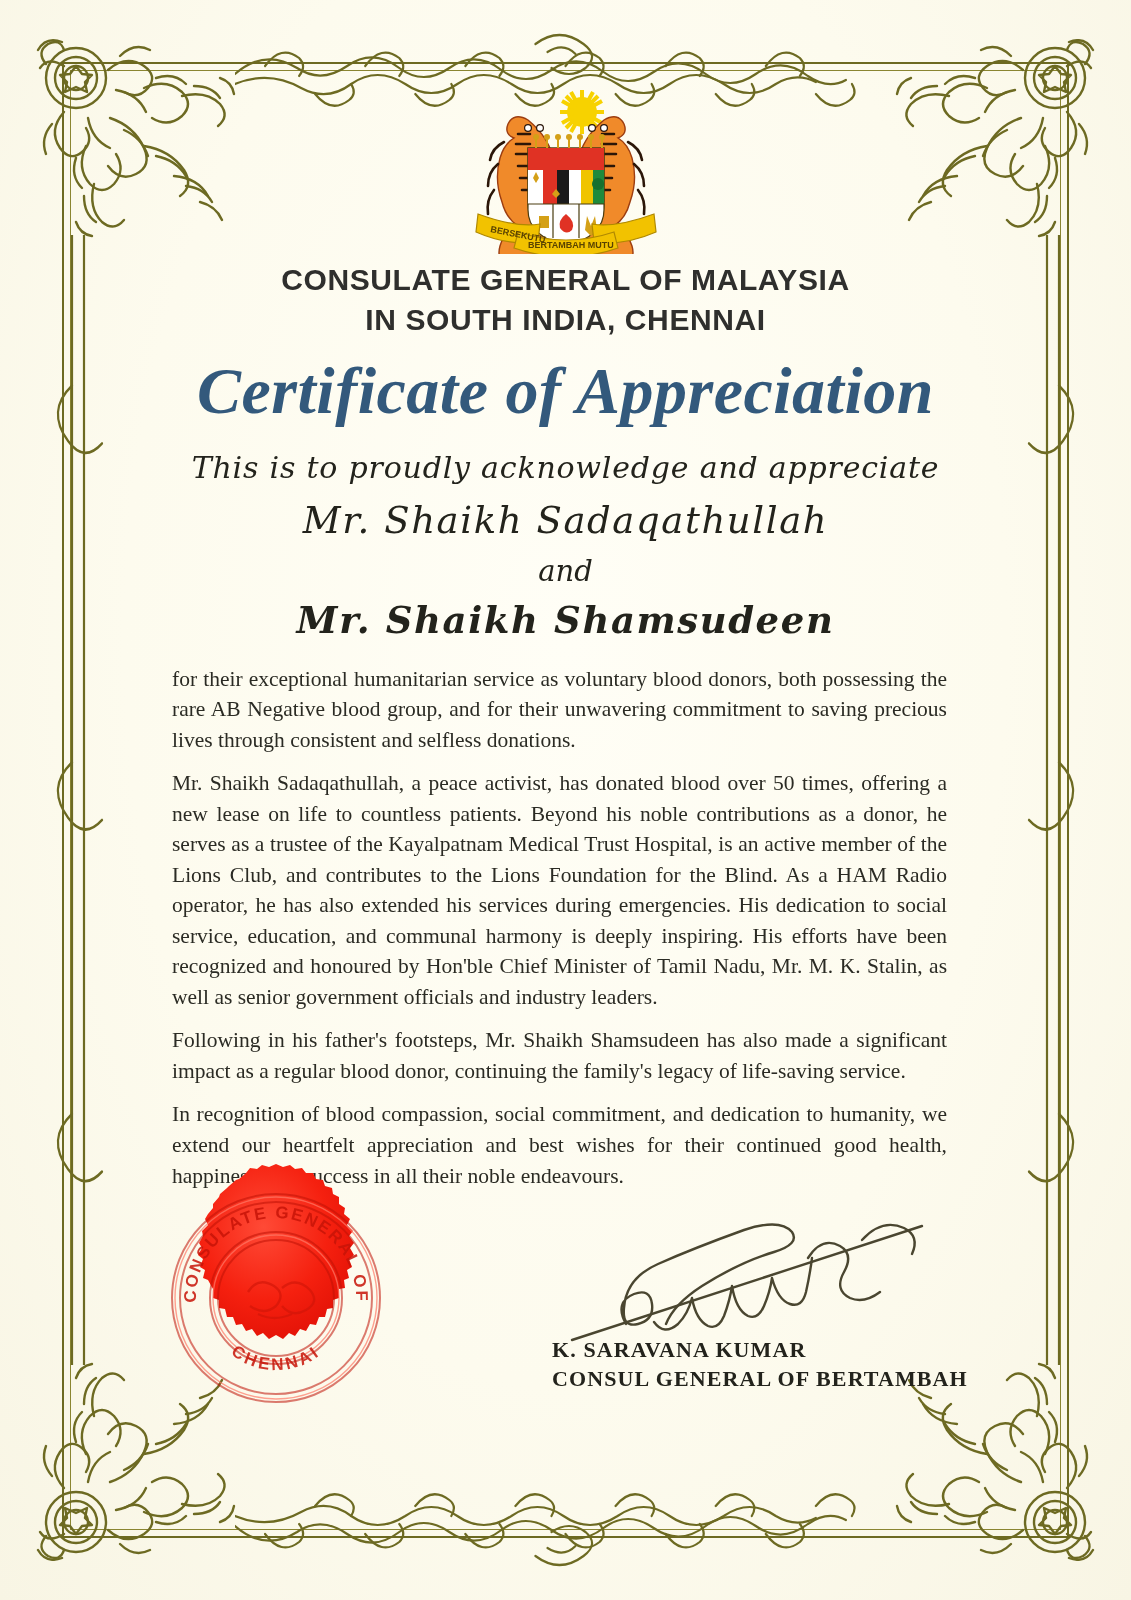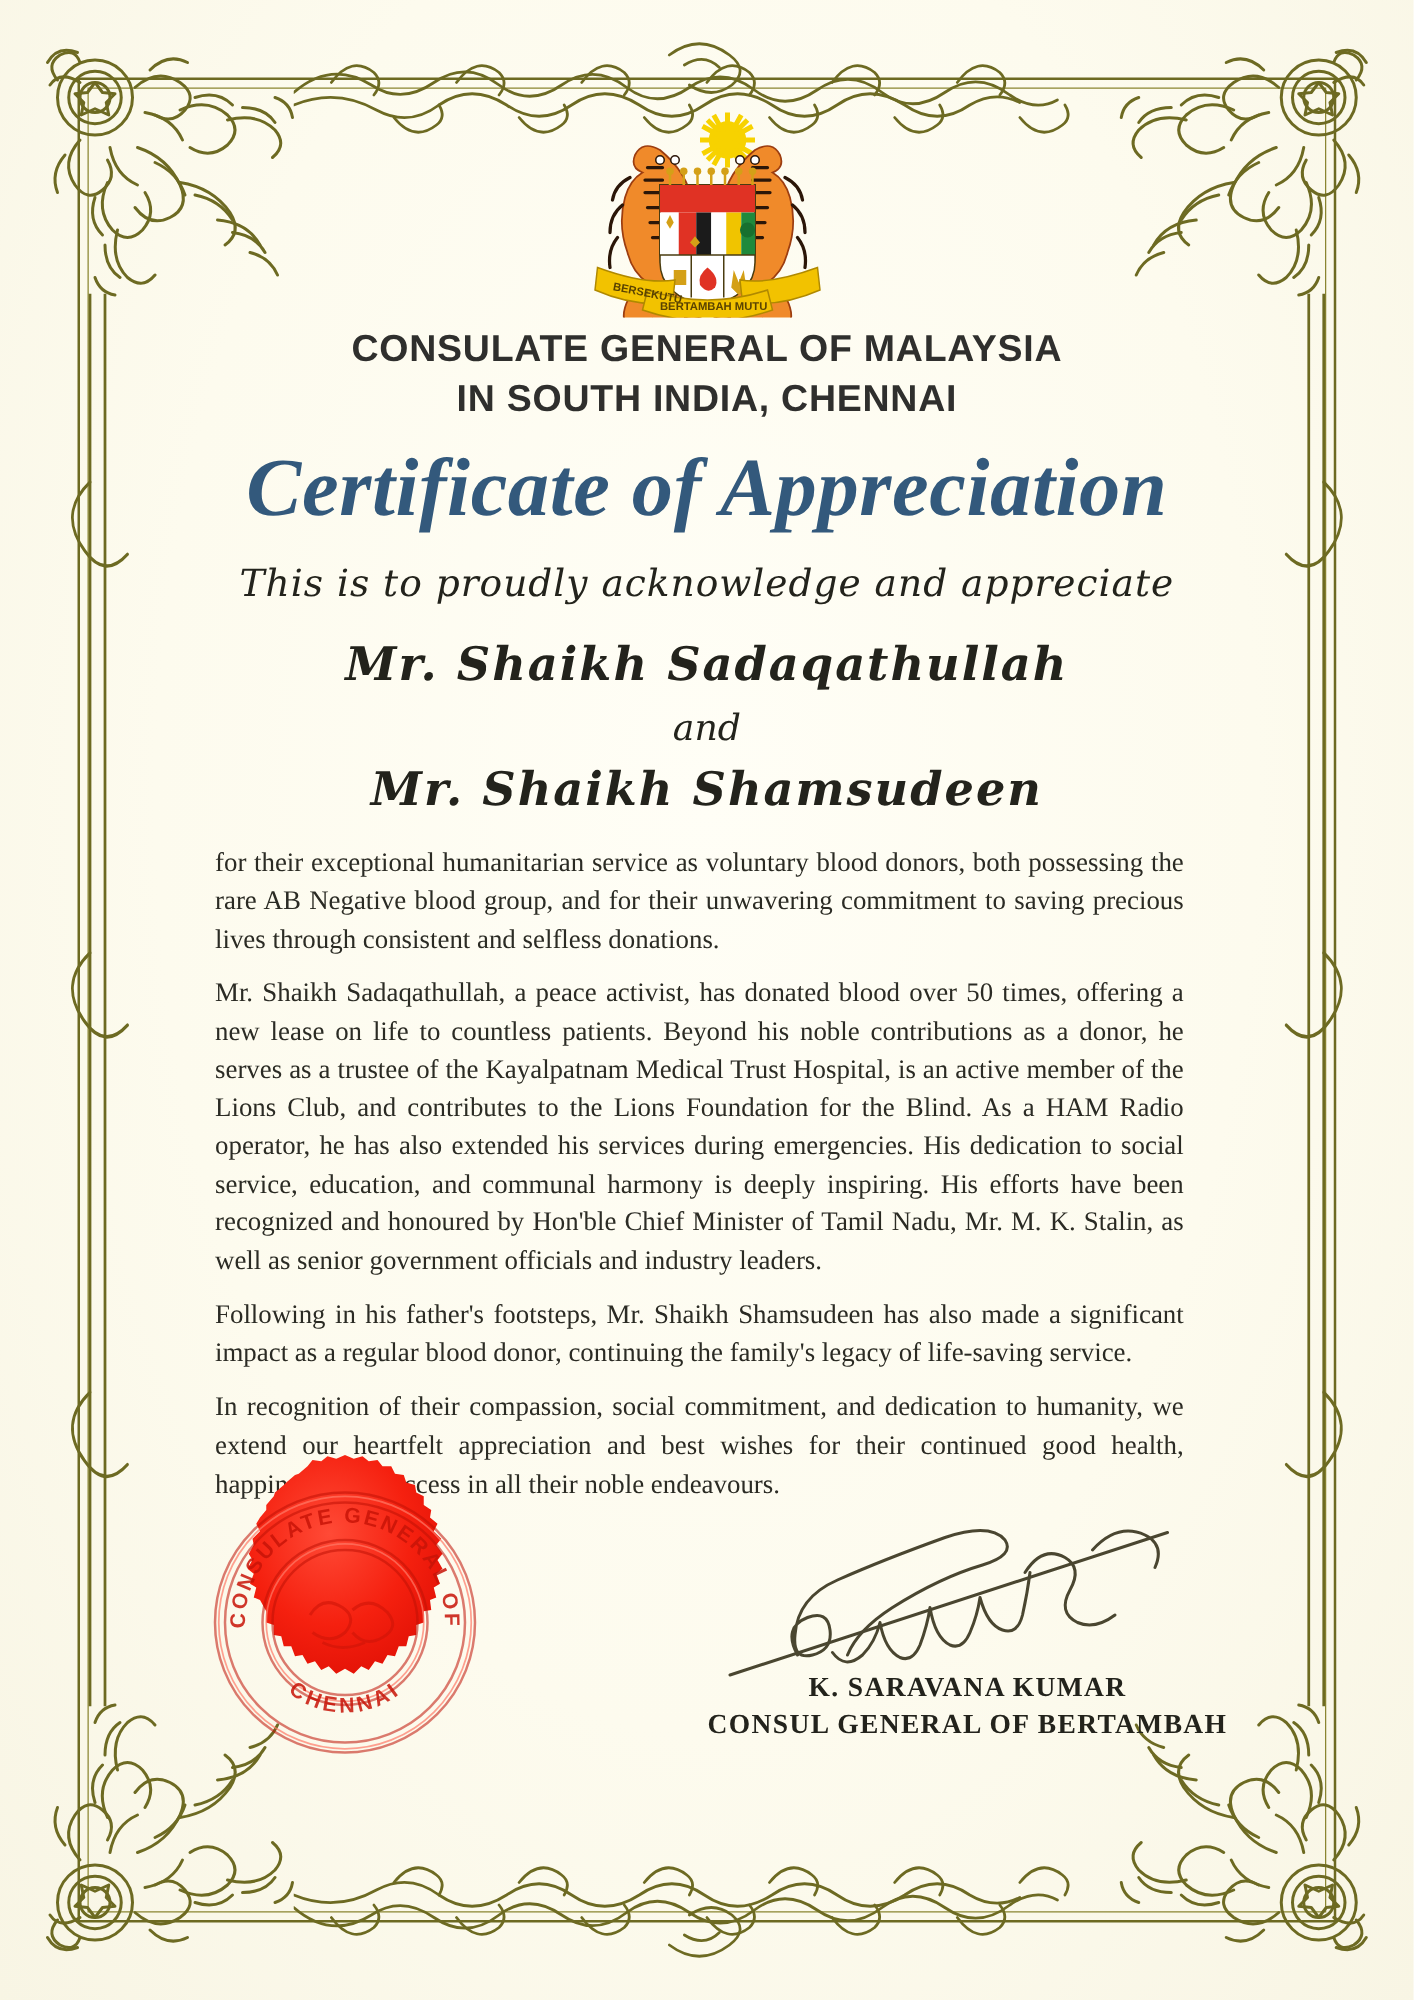--- a/index.html
+++ b/index.html
@@ -65,41 +65,41 @@
     color:#33597c;
     line-height:1.1;
   }
 
   .script{
     font-family:"DejaVu Serif", serif;
     font-style:italic;
     color:#23231c;
   }
   .ack-line{margin-top:22px;font-size:30px;letter-spacing:.8px;}
-  .name-1{margin-top:24px;font-size:37px;font-weight:bold;letter-spacing:1.6px;}
+  .name-1{margin-top:14px;font-size:37px;font-weight:normal;letter-spacing:1.6px;}
   .and-line{margin-top:12px;font-size:29px;}
   .name-2{margin-top:10px;font-size:37px;font-weight:bold;letter-spacing:1.6px;}
 
   .body{
     margin:22px 166px 0 172px;
     text-align:justify;
     color:#2b2b24;
     font-size:21.5px;
     line-height:1.42;
   }
   .body p{margin:0 18px 13px 0;}
   .body p:last-child{margin-bottom:0;}
   .body b{font-weight:normal;}
 
   
   .seal{position:absolute;left:140px;top:1162px;width:272px;height:272px;}
   .seal svg{display:block;width:100%;height:100%;}
 
   
-  .sig-block{position:absolute;left:564px;top:1200px;width:420px;text-align:center;}
+  .sig-block{position:absolute;left:552px;top:1200px;width:420px;}
   .sig-art{width:400px;height:145px;margin:0 auto;}
   .sig-art svg{display:block;width:100%;height:100%;}
   .sig-name,.sig-role{
     font-family:"Liberation Serif", serif;
     font-weight:bold;
     color:#23231c;
     letter-spacing:1.1px;
   }
   .sig-name{font-size:22px;margin-top:-8px;}
   .sig-role{font-size:22px;margin-top:3px;}
@@ -422,21 +422,21 @@
 
     <div class="script ack-line">This is to proudly acknowledge and appreciate</div>
     <div class="script name-1">Mr. Shaikh Sadaqathullah</div>
     <div class="script and-line">and</div>
     <div class="script name-2">Mr. Shaikh Shamsudeen</div>
 
     <div class="body">
       <p>for their exceptional humanitarian service as voluntary blood donors, both possessing the rare AB Negative blood group, and for their unwavering commitment to saving precious lives through consistent and selfless donations.</p>
       <p>Mr. Shaikh Sadaqathullah, a peace activist, has donated blood over 50 times, offering a new lease on life to countless patients. Beyond his noble contributions as a donor, he serves as a trustee of the Kayalpatnam Medical Trust Hospital, is an active member of the Lions Club, and contributes to the Lions Foundation for the Blind. As a HAM Radio operator, he has also extended his services during emergencies. His dedication to social service, education, and communal harmony is deeply inspiring. His efforts have been recognized and honoured by Hon'ble Chief Minister of Tamil Nadu, Mr. M. K. Stalin, as well as senior government officials and industry leaders.</p>
       <p>Following in his father's footsteps, Mr. Shaikh Shamsudeen has also made a significant impact as a regular blood donor, continuing the family's legacy of life-saving service.</p>
-      <p><span>In recognition of their </span><b>compassion, social commitment, and dedication to humanity</b><span>, we extend our heartfelt appreciation and best wishes for their continued good health, happiness, and success in all their noble endeavours.</span></p>
+      <p><span>In recognition of blood </span><b>compassion, social commitment, and dedication to humanity</b><span>, we extend our heartfelt appreciation and best wishes for their continued good health, happiness, and success in all their noble endeavours.</span></p>
     </div>
   </div>
 
   <div class="seal">
     <svg viewBox="0 0 272 272">
       <defs>
         <radialGradient id="sealg" cx="42%" cy="36%" r="72%">
           <stop offset="0%" stop-color="#ff4a36"></stop>
           <stop offset="58%" stop-color="#f5200f"></stop>
           <stop offset="100%" stop-color="#e01005"></stop>

